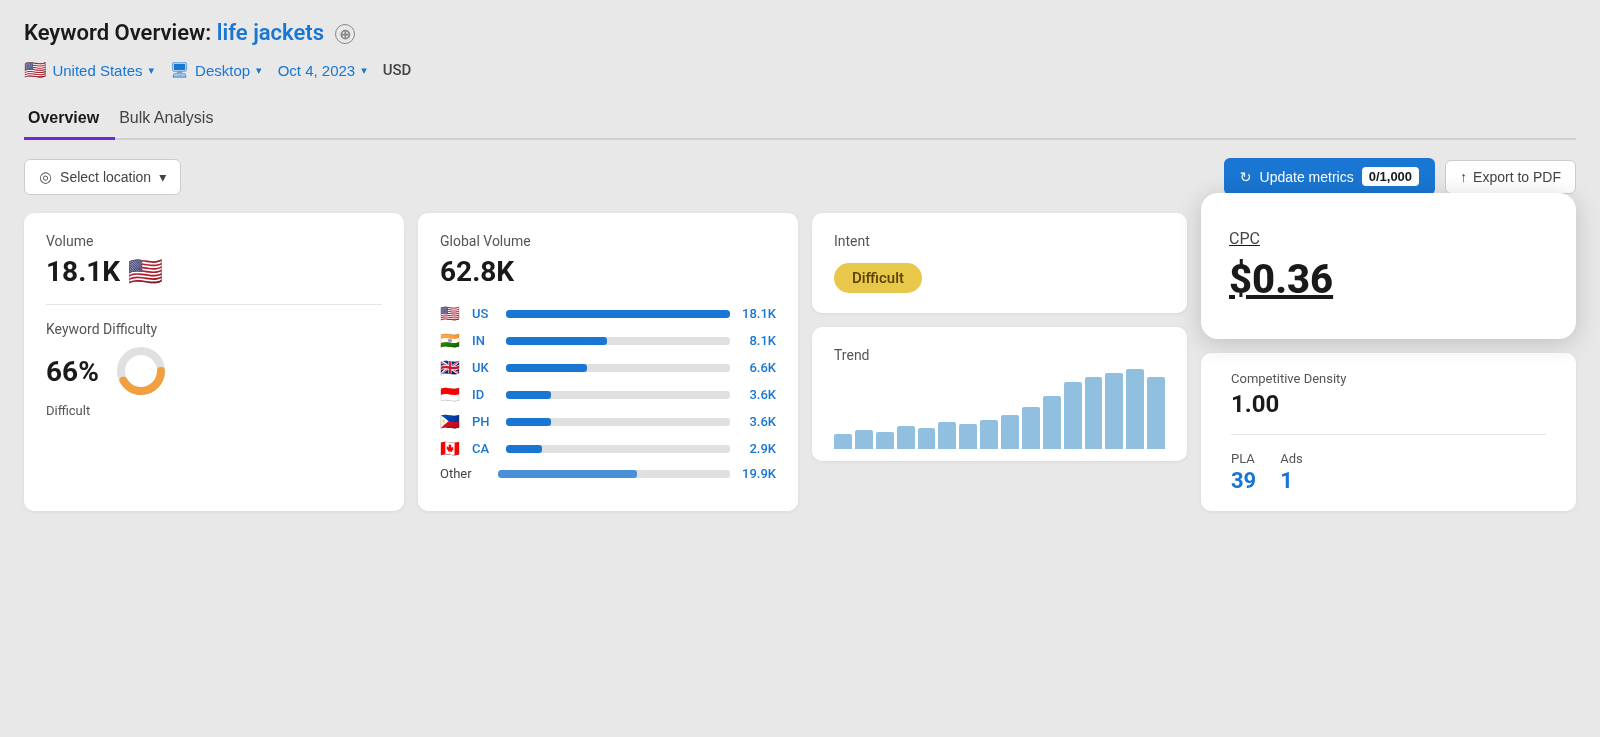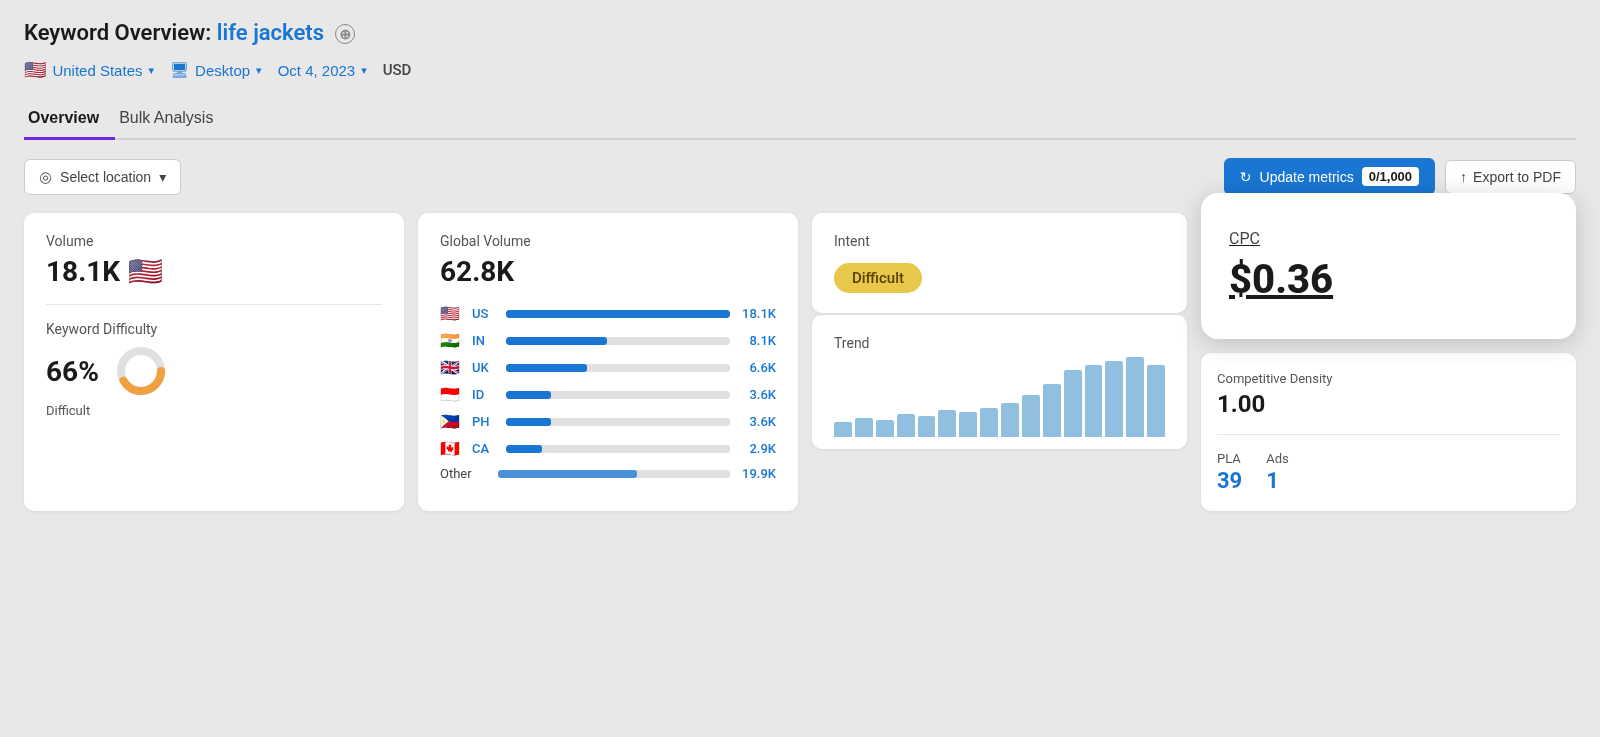--- a/index.html
+++ b/index.html
@@ -348,21 +348,21 @@
       font-size: 40px;
       font-weight: 800;
       color: #1a1a1a;
       margin-bottom: 0;
     }
 
     
     .bottom-right-card {
       background: #fff;
       border-radius: 10px;
-      padding: 18px 16px;
+      padding: 18px 30px;
       box-shadow: 0 1px 4px rgba(0,0,0,0.06);
       grid-row: 2;
       grid-column: 4;
       margin-top: -10px;
     }
 
     .comp-density-section {}
     .comp-density-label { font-size: 13px; color: #555; margin-bottom: 4px; }
     .comp-density-value { font-size: 24px; font-weight: 700; }
 
@@ -386,21 +386,21 @@
     
     .main-grid {
       display: grid;
       grid-template-columns: 380px 380px 1fr 1fr;
       gap: 14px;
     }
 
     .intent-trend-col {
       display: flex;
       flex-direction: column;
-      gap: 2px;
+      gap: 14px;
     }
 
     
     .trend-card {
       padding-bottom: 12px;
     }
   </style>
 </head>
 <body>
 

